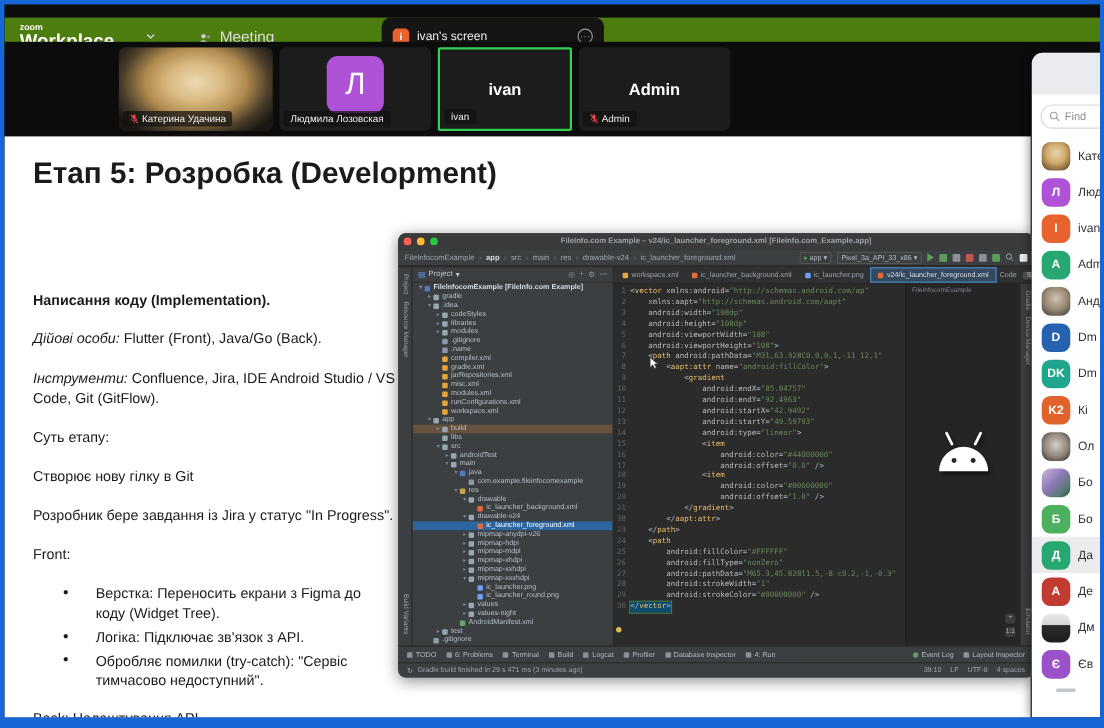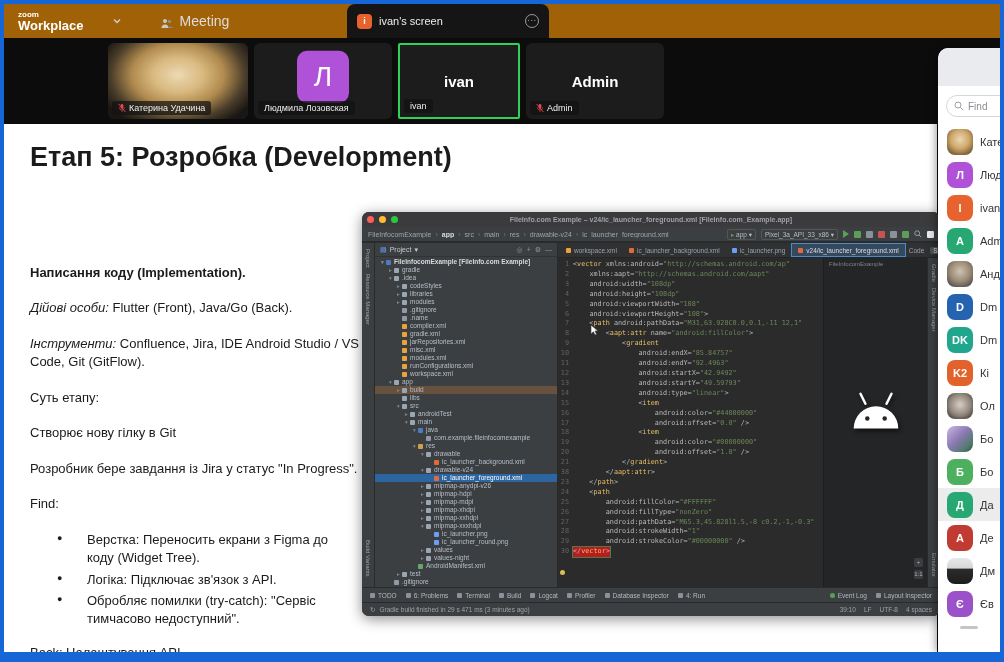--- a/index.html
+++ b/index.html
@@ -1,24 +1,24 @@
 <!DOCTYPE html>
 <html><head>
 <meta charset="utf-8">
 <style>
   *{margin:0;padding:0;box-sizing:border-box;}
   body{font-family:"Liberation Sans",sans-serif;background:#333;}
   .frame{position:relative;width:1004px;height:662px;background:#1766d8;overflow:hidden;}
   .inner{position:absolute;left:4px;top:4px;right:4px;bottom:10px;background:#0c0c0c;overflow:hidden;}
 
   
-  .topbar{position:absolute;left:0;top:0;right:0;height:34px;background:#a16207;display:flex;align-items:center;}
+  .topbar{position:absolute;left:0;top:12px;right:0;height:34px;background:#4d7c0f;display:flex;align-items:center;}
   .logo{margin-left:14px;color:#fff;line-height:1;}
   .logo .l1{font-size:8px;font-weight:700;}
-  .logo .l2{font-size:13px;font-weight:700;}
+  .logo .l2{font-size:17px;font-weight:700;}
   .chev{margin-left:28px;width:10px;height:10px;}
   .meeting-tab{display:flex;align-items:flex-end;gap:6px;margin-left:38px;color:#ddd;font-size:14px;}
   .screen-tab{position:absolute;left:343px;top:0;width:202px;height:34px;background:#151515;border-radius:8px 8px 0 0;display:flex;align-items:center;gap:7px;padding:0 10px;color:#eee;font-size:11px;}
   .screen-ico{width:15px;height:15px;border-radius:4px;background:#e8622d;color:#fff;font-size:9px;font-weight:700;display:flex;align-items:center;justify-content:center;}
   .ellipsis{margin-left:auto;width:14px;height:14px;border:1px solid #9a9a9a;border-radius:50%;color:#bbb;font-size:8px;line-height:12px;text-align:center;letter-spacing:.5px;}
 
   
   .strip{position:absolute;left:0;top:34px;right:0;height:86px;background:#0c0c0c;}
   .tiles{position:absolute;left:104px;top:5px;display:flex;gap:6px;height:76px;}
   .tile{position:relative;height:76px;background:#1c1c1c;border-radius:6px;overflow:hidden;flex:0 0 auto;}
@@ -83,21 +83,21 @@
   .ed-tab .fi{width:5px;height:5px;border-radius:1px;}
   .ed-tab.active{background:#35495e;border:1px solid #4e8ac8;color:#d7dee5;}
   .view-toggle{margin-left:auto;margin-right:4px;display:flex;gap:3px;align-items:center;color:#9aa3ab;font-size:6.5px;}
   .view-toggle .vm{padding:0 3px;}
   .view-toggle .vm.on{background:#4e5356;border-radius:2px;color:#dfe3e6;}
 
   .ed-main{flex:1;display:flex;min-height:0;}
   .code{flex:1;background:#2b2b2b;overflow:hidden;position:relative;font-family:"DejaVu Sans Mono",monospace;font-size:6.8px;line-height:9.9px;padding-top:2px;}
   .cl{display:flex;white-space:pre;}
   .cl .ln{width:15px;text-align:right;color:#606366;padding-right:4px;flex:0 0 auto;}
-  .cl.sel .lc{background:#b91c1c;outline:1px solid #4c7a4c;}
+  .cl.sel .lc{background:#0c4a6e;outline:1px solid #4c7a4c;}
   .tk-s{color:#6a8759;} .tk-t{color:#e8bf6a;} .tk-a{color:#bababa;}
   .bulb{position:absolute;left:2px;bottom:12px;width:5px;height:5px;border-radius:50%;background:#d6bf55;}
   .cursor-arrow{position:absolute;left:32px;top:66px;}
 
   .preview{width:104px;background:#242526;border-left:1px solid #1e1e1e;position:relative;}
   .pv-crumb{position:absolute;left:5px;top:3px;color:#7d858d;font-size:6px;white-space:nowrap;overflow:hidden;max-width:94px;}
   .droid{position:absolute;left:50%;top:47%;transform:translate(-50%,-50%);filter:drop-shadow(2px 3px 2px rgba(0,0,0,.5));}
   .zoomctl{position:absolute;right:4px;bottom:8px;display:flex;flex-direction:column;gap:3px;}
   .zoomctl span{width:9px;height:9px;background:#3b3e40;border-radius:2px;color:#aeb4ba;font-size:6px;text-align:center;line-height:9px;}
 
@@ -198,21 +198,21 @@
 
     <div class="slide">
       <div class="slide-title">Етап 5: Розробка (Development)</div>
       <div class="textcol" id="paras">
           <p><b>Написання коду  (Implementation).</b></p>
           <p><i>Дійові особи:</i> Flutter (Front), Java/Go (Back).</p>
           <p><i>Інструменти:</i> Confluence, Jira, IDE Android Studio / VS Code, Git (GitFlow).</p>
           <p>Суть етапу:</p>
           <p>Створює нову гілку в Git</p>
           <p>Розробник бере завдання із Jira у статус "In Progress".</p>
-          <p>Find:</p>
+          <p>Front:</p>
           <ul>
             <li>Верстка: Переносить екрани з Figma до коду (Widget Tree).</li>
             <li>Логіка: Підключає зв'язок з API.</li>
             <li>Обробляє помилки (try-catch): "Сервіс тимчасово недоступний".</li>
           </ul>
           <p>Back: Налаштування API</p>
         </div>
 
       <div class="ide">
         <div class="ide-titlebar">

